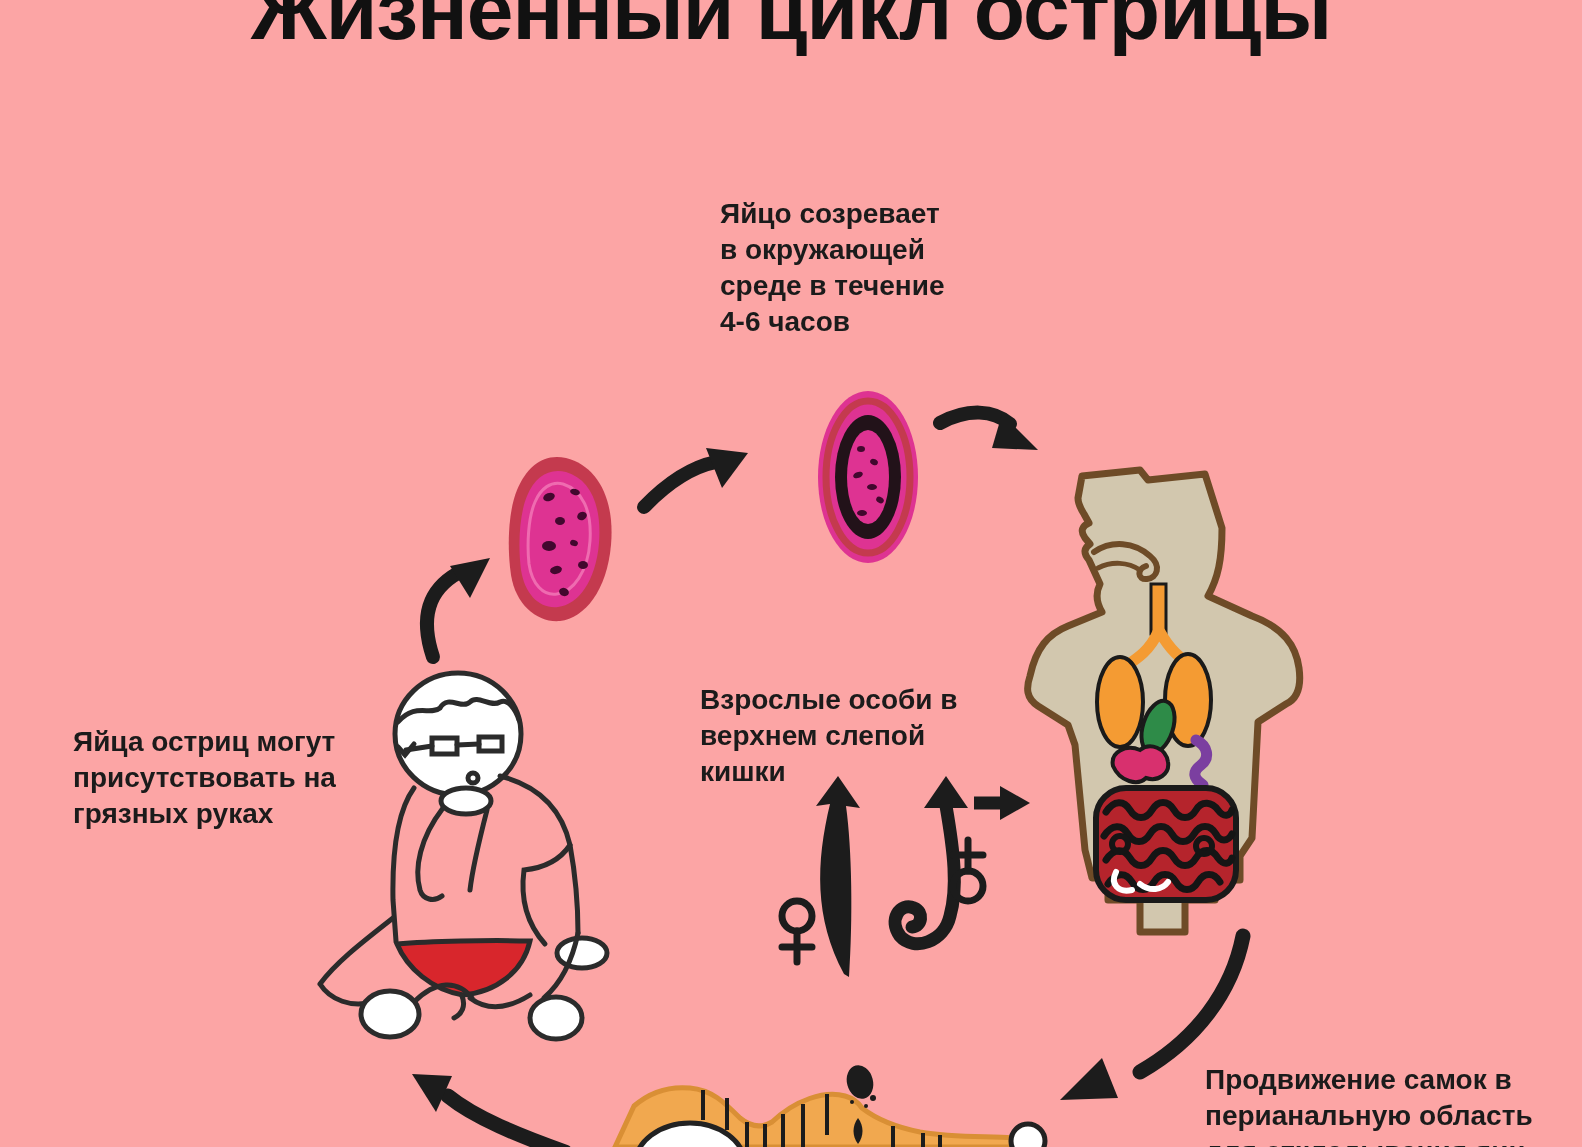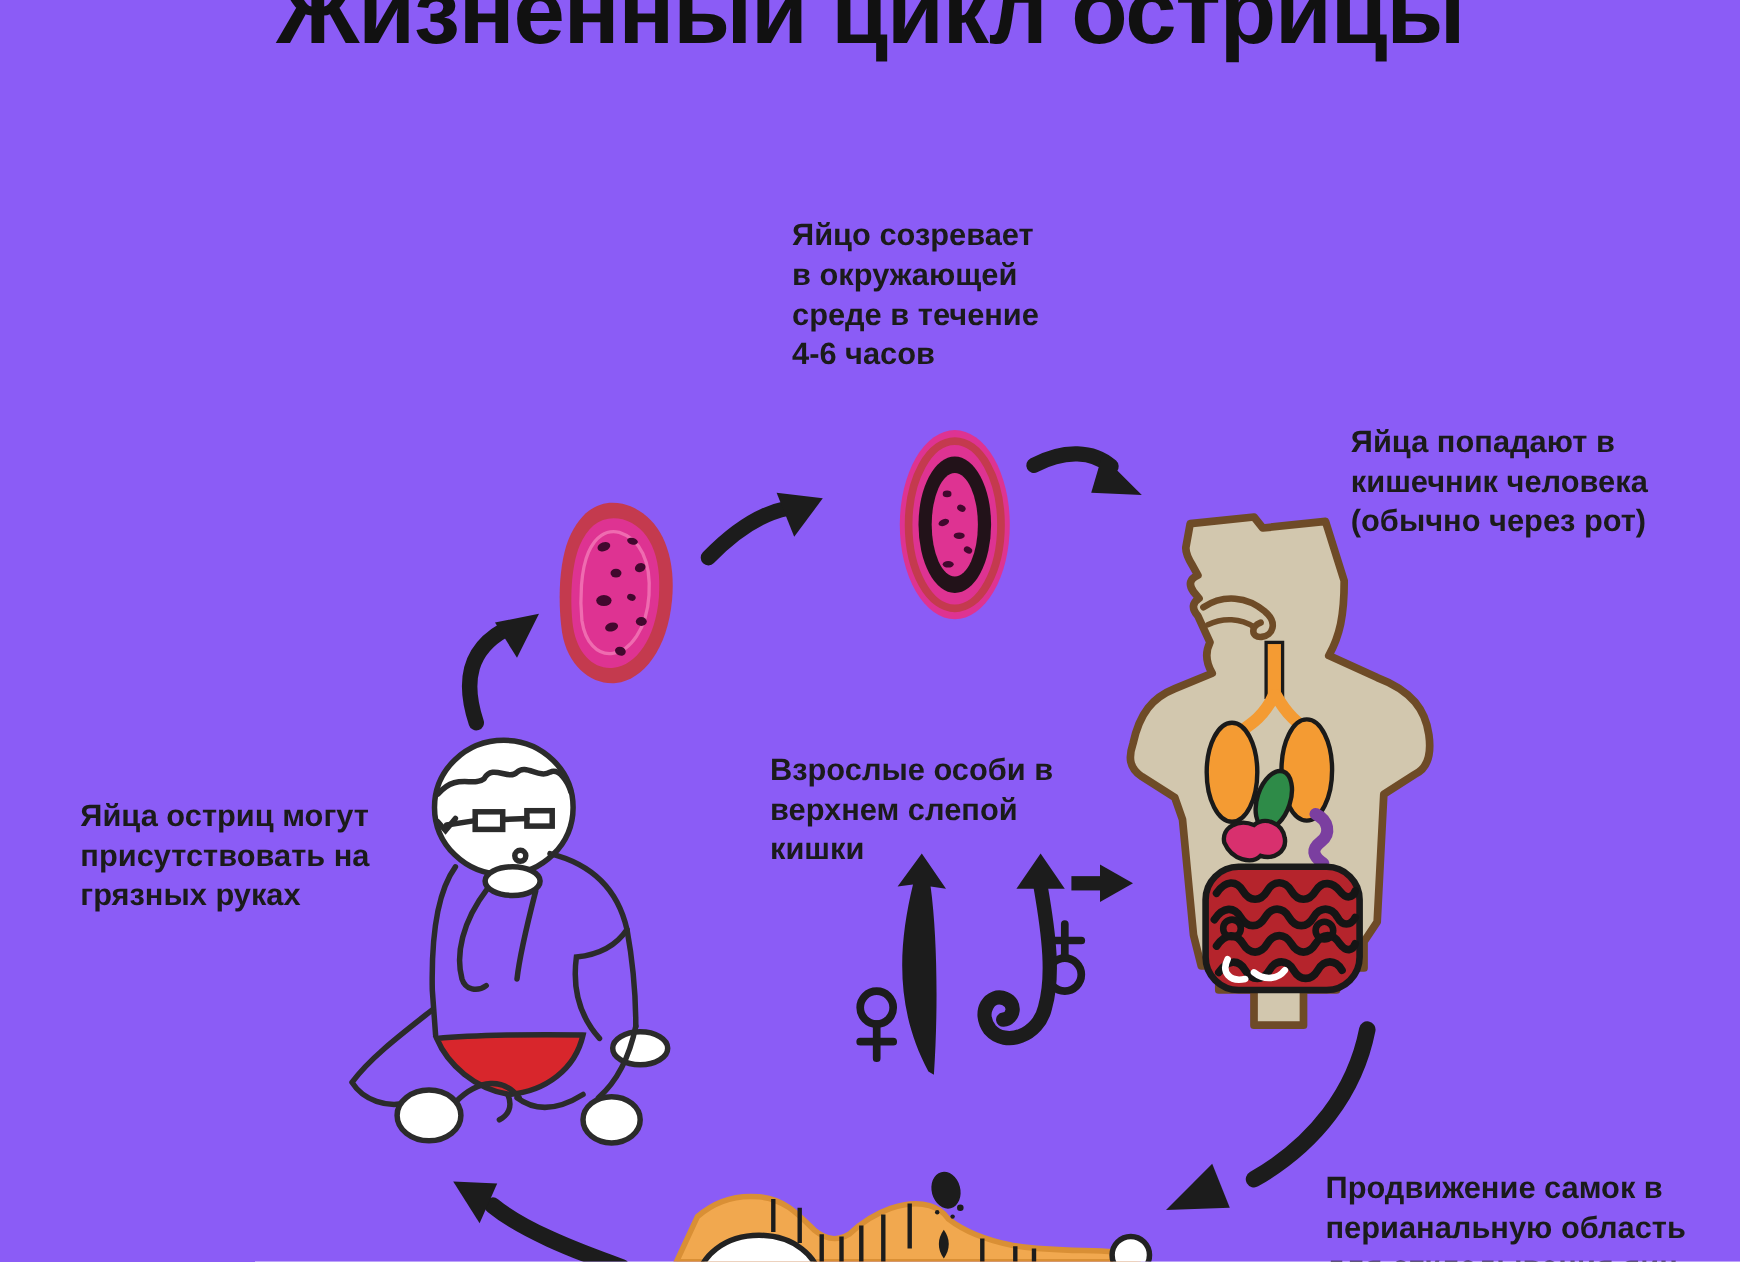--- a/index.html
+++ b/index.html
@@ -1,16 +1,16 @@
 <!DOCTYPE html>
 <html><head>
 <meta charset="utf-8">
 <style>
   html,body{margin:0;padding:0;background:#ffffff;}
-  #stage{position:relative;width:1582px;height:1147px;overflow:hidden;background:#8b5cf6;
+  #stage{position:relative;width:1582px;height:1147px;overflow:hidden;background:#fca5a5;
          font-family:"Liberation Sans","DejaVu Sans",sans-serif;}
   #art{position:absolute;left:0;top:0;z-index:1;}
   .label{position:absolute;z-index:2;font-weight:700;font-size:28px;line-height:36px;
          color:#1b1b1b;white-space:pre-line;}
   #title{position:absolute;z-index:2;top:-38px;left:0;width:100%;text-align:center;
          font-weight:700;font-size:84px;letter-spacing:-1px;color:#111;white-space:nowrap;}
 </style>
 </head>
 <body>
 
@@ -170,23 +170,20 @@
     </g>
   </svg>
 
   <div id="title">Жизненный цикл острицы</div>
 
   <div class="label" style="left:720px;top:196px;">Яйцо созревает
 в окружающей
 среде в течение
 4-6 часов</div>
 
-  <div class="label" style="left:1228px;top:384px;">Яйца попадают в
-кишечник человека
-(обычно через рот)</div>
 
   <div class="label" style="left:73px;top:724px;">Яйца остриц могут
 присутствовать на
 грязных руках</div>
 
   <div class="label" style="left:700px;top:682px;">Взрослые особи в
 верхнем слепой
 кишки</div>
 
 

